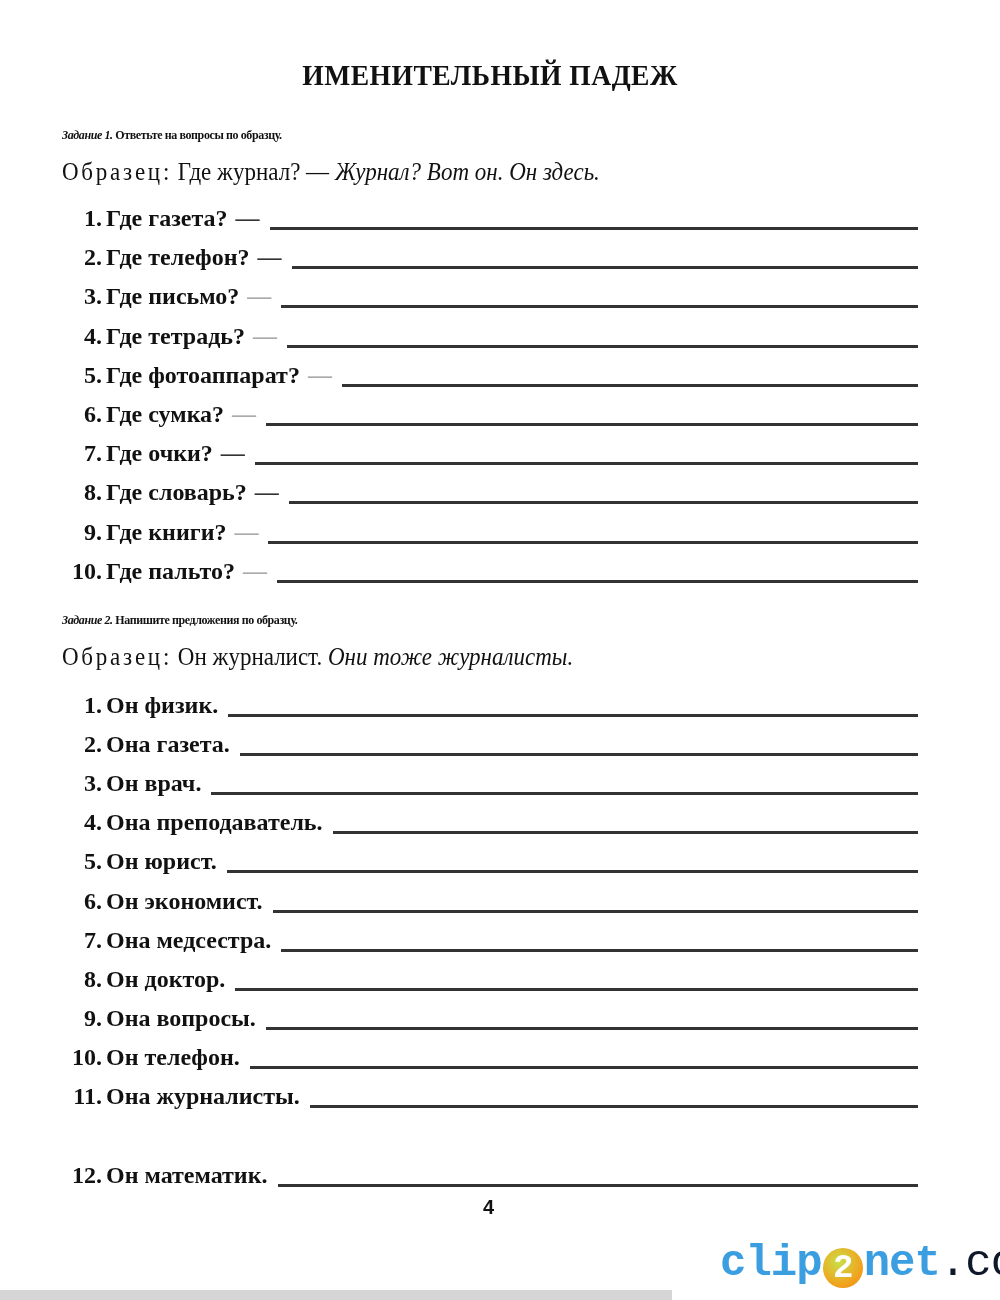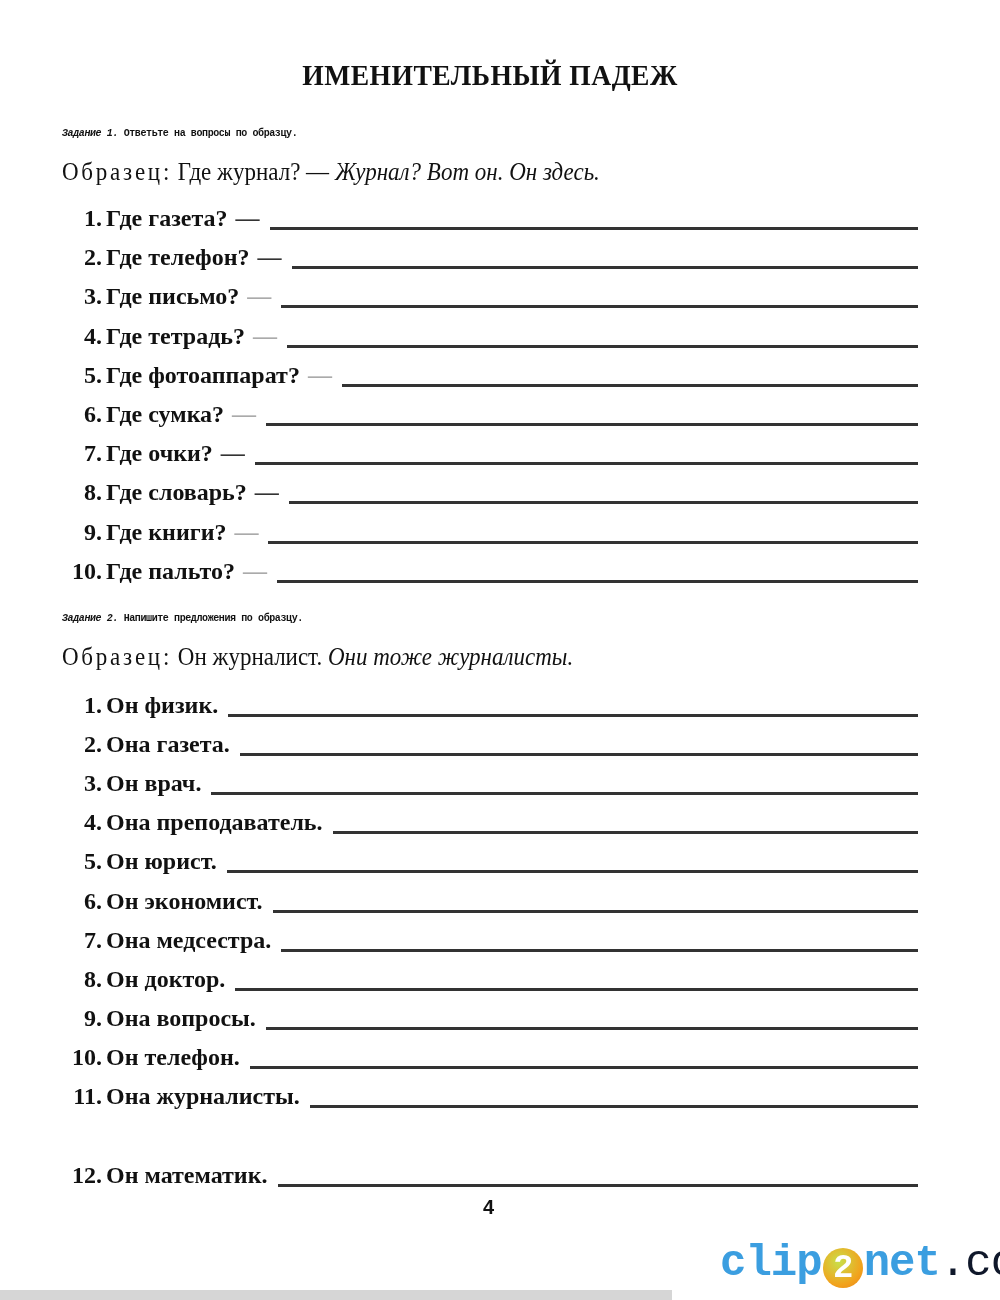--- a/index.html
+++ b/index.html
@@ -7,21 +7,21 @@
     width: 1000px; height: 1300px; background: #ffffff; position: relative; overflow: hidden;
     font-family: "Liberation Serif", "DejaVu Serif", serif; color: #111;
   }
   .title {
     position: absolute; top: 58px; left: 0; width: 980px; text-align: center;
     font-family: "Liberation Serif", serif; font-weight: bold; font-size: 30px; letter-spacing: 0.5px;
     transform: scaleX(0.92);
   }
   .task {
     position: absolute; left: 62px;
-    font-family: Liberation Mono, monospace; font-weight: bold; font-size: 10px; letter-spacing: -0.4px;
+    font-family: Liberation Serif, serif; font-weight: bold; font-size: 12px; letter-spacing: -0.4px;
   }
   .task .tnum { font-style: italic; }
   .sample {
     position: absolute; left: 62px; font-size: 25px; transform-origin: left; transform: scaleX(0.92);
   }
   .sample .slabel { letter-spacing: 3px; }
   .sample .ans { font-style: italic; }
   .row {
     position: absolute; left: 40px; width: 878px; display: flex; align-items: flex-end;
     font-size: 24px; font-weight: bold; height: 32px;

